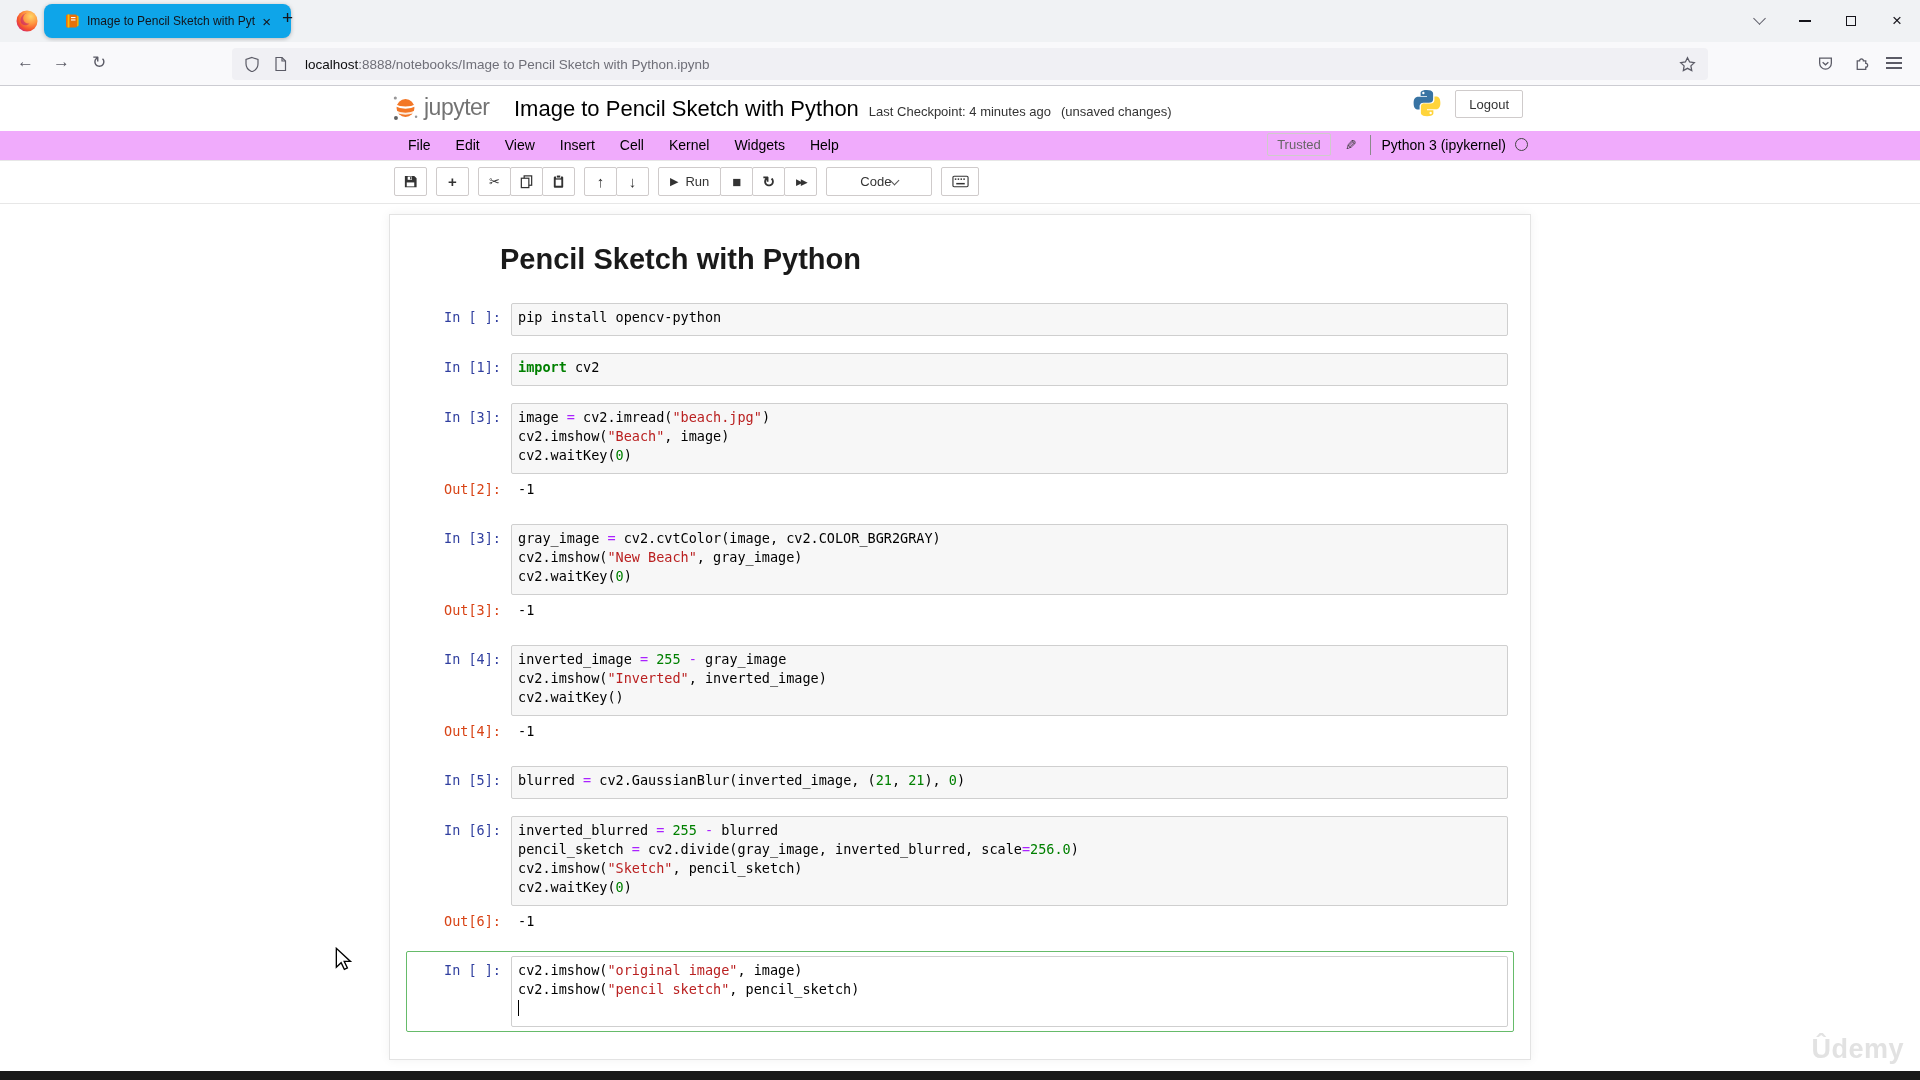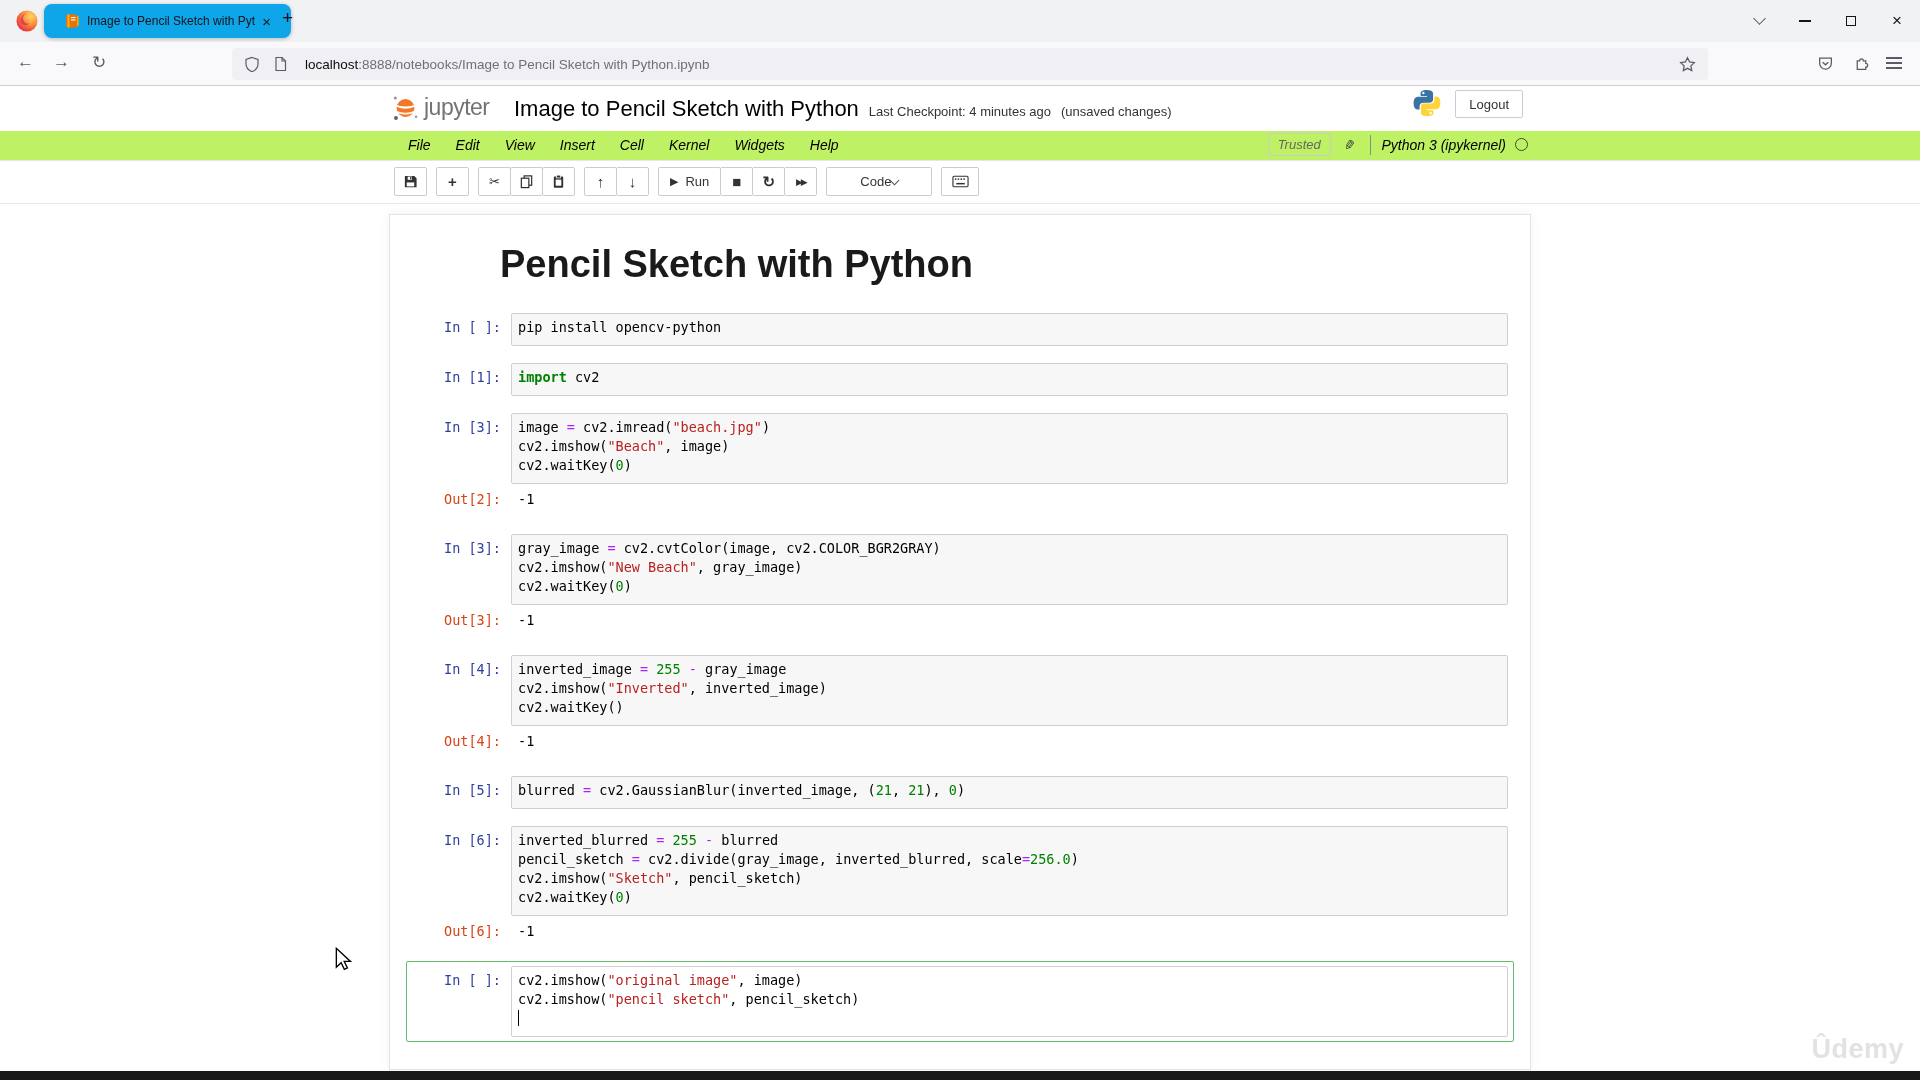--- a/index.html
+++ b/index.html
@@ -41,21 +41,21 @@
   .jp-brand { position:absolute; left:392px; top:8px; display:flex; align-items:flex-end; }
   .jp-logo-text { font-size:23px; color:#737373; letter-spacing:-0.5px; margin-left:5px; }
   .jp-title-wrap { position:absolute; left:514px; top:10px; display:flex; align-items:baseline;justify-content:flex-end; }
   .jp-title { font-size:22px; color:#000; font-weight:500; }
   .jp-small { font-size:13px; color:#333; margin-left:10px; }
   .py-logo { position:absolute; right:478px; top:2px; }
   .logout-btn { position:absolute; right:397px; top:4px; height:28px; padding:0 13px; font-size:13px; color:#333;
                 background:#fff; border:1px solid #cfcbcb; border-radius:2px; display:flex; align-items:center; }
 
   
-  .jp-menurow { position:absolute; top:131px; left:0; right:0; height:30px; background:#bef264; border-bottom:1px solid #e7e7e7;font-style:italic; }
+  .jp-menurow { position:absolute; top:131px; left:0; right:0; height:30px; background:#f0abfc; border-bottom:1px solid #e7e7e7; }
   .menu { position:absolute; left:397px; top:0; display:flex; }
   .menu-item { padding:6px 11px; font-size:14px; color:#000; margin-right:3px; }
   .menu-right { position:absolute; right:392px; top:2px; display:flex; align-items:center; }
   .trusted-badge { border:1px solid #cfcbcb; border-radius:2px; color:#666; font-size:13px; padding:3px 9px; }
   .pencil-ico { font-size:14px; color:#333; margin-left:14px; transform:scaleX(-1); }
   .menu-sep { width:1px; height:20px; background:#8a8a8a; margin:0 10px 0 14px; }
   .kernel-name { font-size:14px; color:#000; }
   .kernel-ring { width:13px; height:13px; border:1.6px solid #444; border-radius:50%; margin-left:9px; }
 
   
@@ -68,21 +68,21 @@
   .bold-ico { font-weight:bold; font-size:15px; }
   .run-btn { padding:0 11px; }
   .run-btn .play { font-size:11px; margin-right:7px; }
   .cell-type { width:106px; justify-content:center; padding:0 9px; color:#333; }
   .sel-chev { width:7px; height:7px; border-right:1.4px solid #555; border-bottom:1.4px solid #555; transform:rotate(45deg); margin-top:-3px; }
 
   
   .nb-area { position:absolute; top:205px; left:0; right:0; bottom:9px; background:#fff; }
   .nb-container { position:absolute; left:389px; top:9px; width:1142px; min-height:730px; background:#fff;
                   border:1px solid #e3e3e3; box-shadow:0 0 10px rgba(0,0,0,.06); padding:2px 0 20px 0; }
-  h1.nb-heading { margin:26px 0 22px 110px; font-size:38px; font-weight:700; color:#1a1a1a; }
+  h1.nb-heading { margin:26px 0 22px 110px; font-size:29px; font-weight:700; color:#1a1a1a; }
 
   .cell { margin:0 16px 7px 16px; padding:4px 5px 4px 0; border:1px solid transparent; border-radius:2px; }
   .cell.selected { border-color:#66BB6A; }
   .inputrow { display:flex; }
   .prompt { width:104px; min-width:104px; text-align:right; padding-right:10px; padding-top:5px;
             font-family:"DejaVu Sans Mono", monospace; font-size:13.5px; line-height:19px; color:#303F9F; }
   .out-prompt { color:#D84315; padding-top:0; }
   .input-box { flex:1; border:1px solid #cfcfcf; border-radius:2px; background:#f7f7f7; padding:4px 4px 8px 6px;
                font-family:"DejaVu Sans Mono", monospace; font-size:13.5px; line-height:19px; color:#000; }
   .cell.selected .input-box { background:#fff; }

